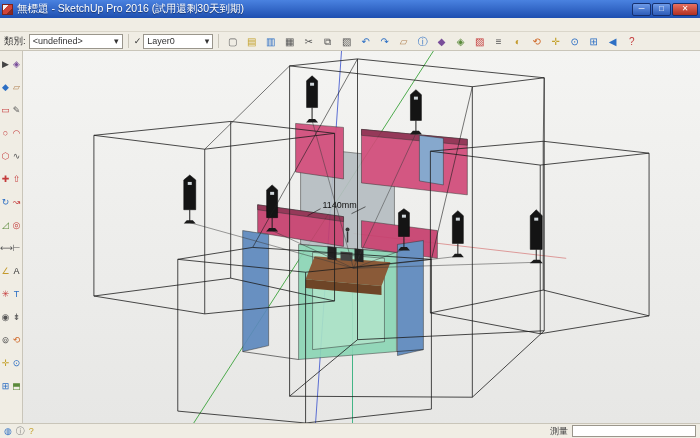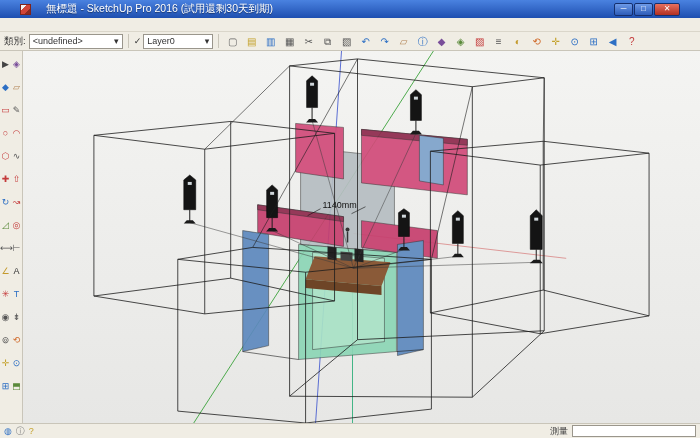--- a/index.html
+++ b/index.html
@@ -1,21 +1,21 @@
 <!DOCTYPE html>
 <html><head>
 <meta charset="utf-8">
 <style>
   html,body{margin:0;padding:0;width:700px;height:438px;overflow:hidden;
     font-family:"Liberation Sans",sans-serif;background:#777;}
   .window{position:absolute;inset:0;display:flex;flex-direction:column;
     background:#f0ede4;box-shadow:inset 0 0 0 2px #2456c4;}
   
   .titlebar{height:18px;background:linear-gradient(#4a82e0,#1e4fb0);display:flex;
-    align-items:center;padding:0 20px;gap:15px;flex:0 0 auto;}
+    align-items:center;padding:0 2px;gap:4px;flex:0 0 auto;}
   .app-icon{width:11px;height:11px;border:1px solid #7e241c;box-sizing:border-box;
     background:linear-gradient(135deg,#f2f2f2 30%,#d04438 30%,#d04438 70%,#8a2a22 70%);}
   .title{color:#fff;font-size:10.5px;flex:1;white-space:nowrap;overflow:hidden;
     text-shadow:0 1px 1px rgba(0,0,0,.45);}
   .win-controls{display:flex;gap:1px;}
   .wc{width:19px;height:13px;border:1px solid #16306e;border-radius:2px;font-size:8px;
     line-height:10px;color:#fff;background:linear-gradient(#6d9ae8,#2d5cb8);padding:0;}
   .wc.close{background:linear-gradient(#e8705f,#b03022);width:26px;}
   
   .menubar{height:13px;display:flex;align-items:center;background:#f0ede4;

